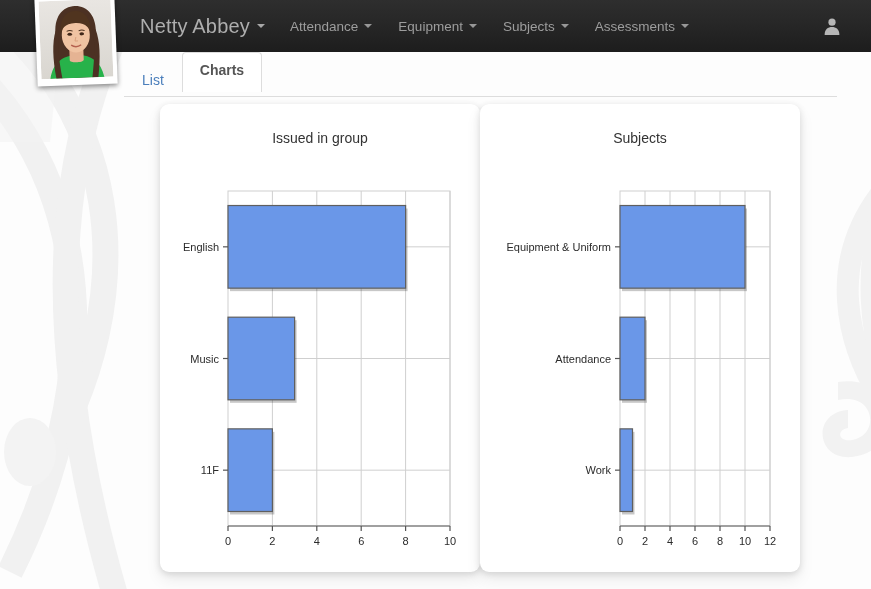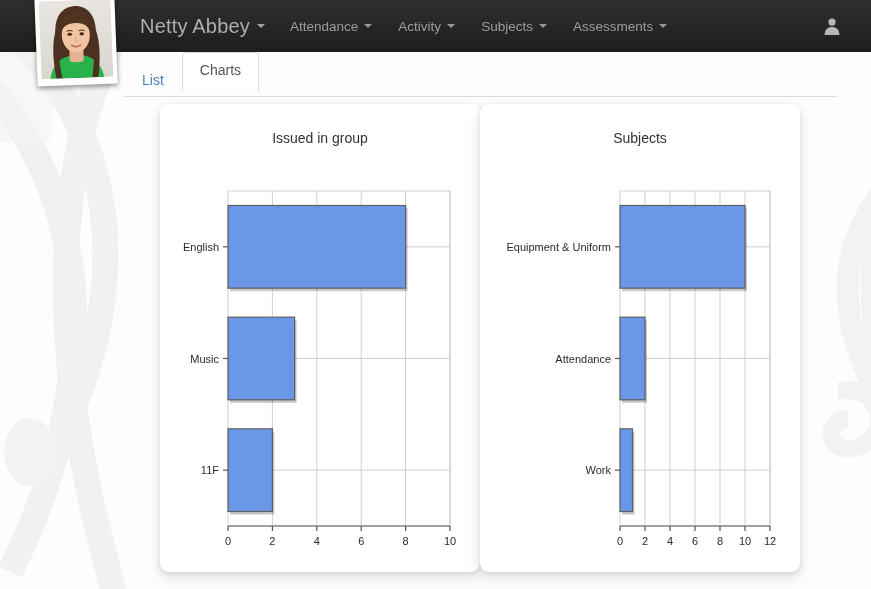--- a/index.html
+++ b/index.html
@@ -54,21 +54,21 @@
   
   #tabs-wrap { position:absolute; left:0; top:52px; width:751px; height:45px; z-index:10;text-align:right; }
   #tabs { position:absolute; left:124px; top:8px; display:flex; align-items:flex-end; height:37px; }
   .tab {
     font-size:14px; padding:9px 17px 8px 17px; cursor:pointer; line-height:1.2;
     border:1px solid transparent; border-bottom:none;
     border-radius:4px 4px 0 0; position:relative; background:transparent;
   }
   .tab.inactive { color:#4a7ebb; }
   .tab.active {
-    background:#ffffff; color:#555; border-color:#ddd; top:-5px; padding-bottom:13px;
+    background:#ffffff; color:#555; border-color:#ddd; top:-5px; padding-bottom:13px;font-weight:bold;
   }
   #tabs-rule {
     position:absolute; left:124px; top:44px; width:713px; height:1px; background:#dddddd;
   }
 
   
   #content { position:absolute; left:0; top:97px; width:871px; height:492px; z-index:5; }
 
   .panel {
     position:absolute; top:7px; width:320px; height:468px;
@@ -115,21 +115,21 @@
   <div id="nav-inner">
     <div class="brand">
       <span>Netty Abbey</span>
       <span class="caret"></span>
     </div>
     <div class="navitem">
       <span>Attendance</span>
       <span class="caret"></span>
     </div>
     <div class="navitem">
-      <span>Activity</span>
+      <span>Equipment</span>
       <span class="caret"></span>
     </div>
     <div class="navitem">
       <span>Subjects</span>
       <span class="caret"></span>
     </div>
     <div class="navitem">
       <span>Assessments</span>
       <span class="caret"></span>
     </div>

